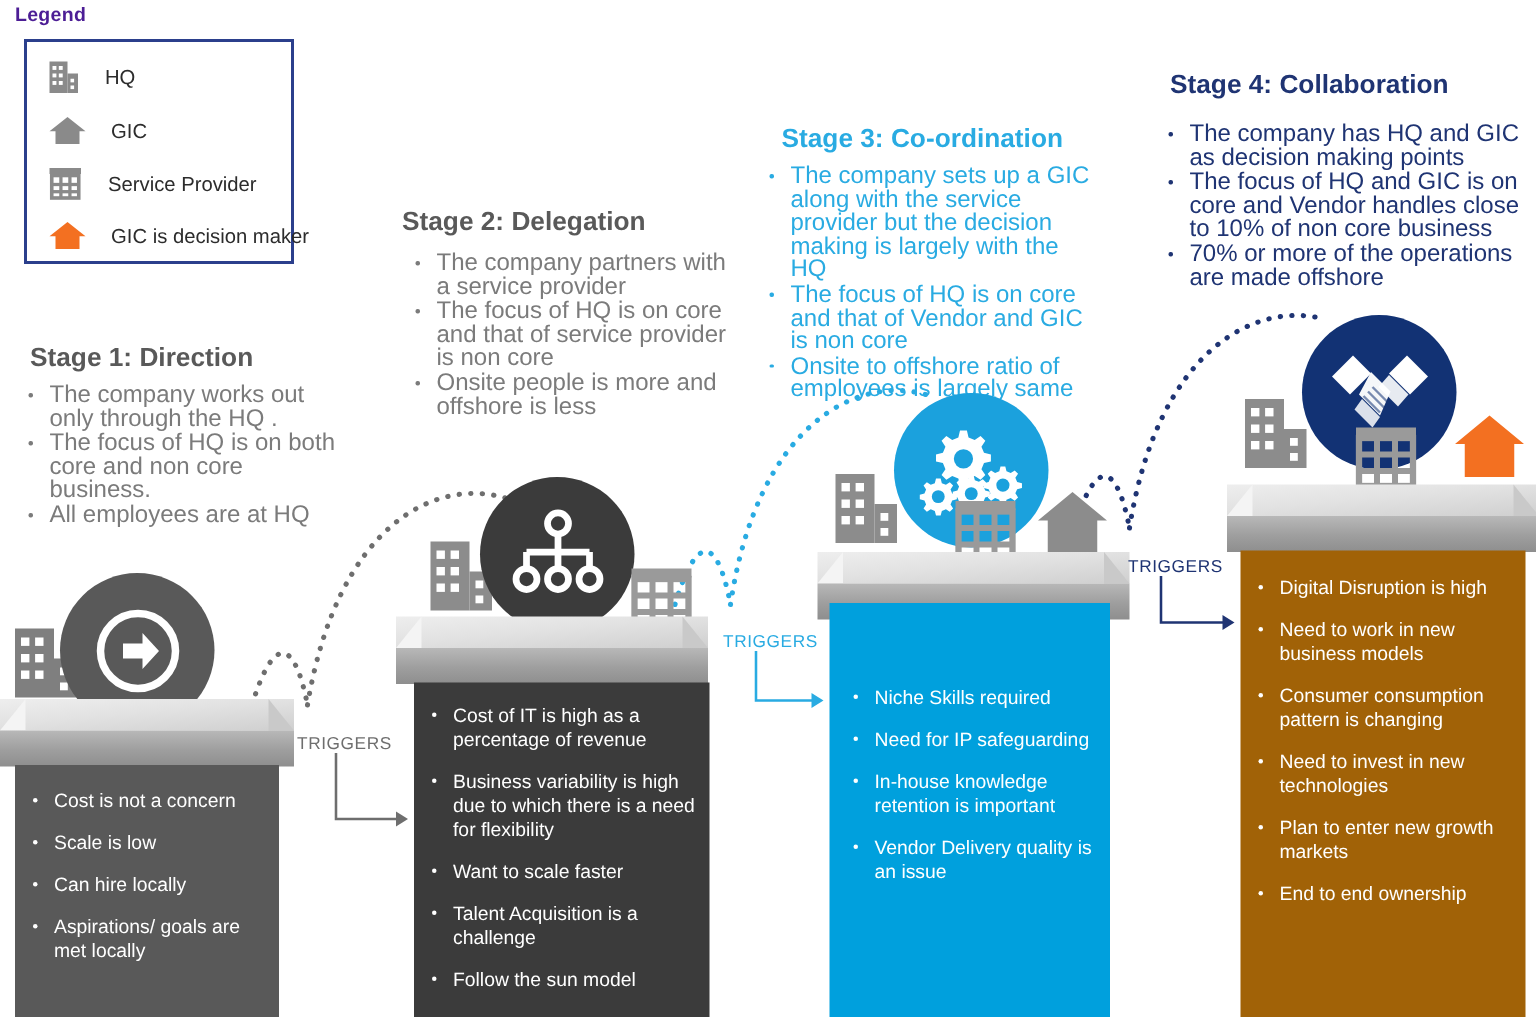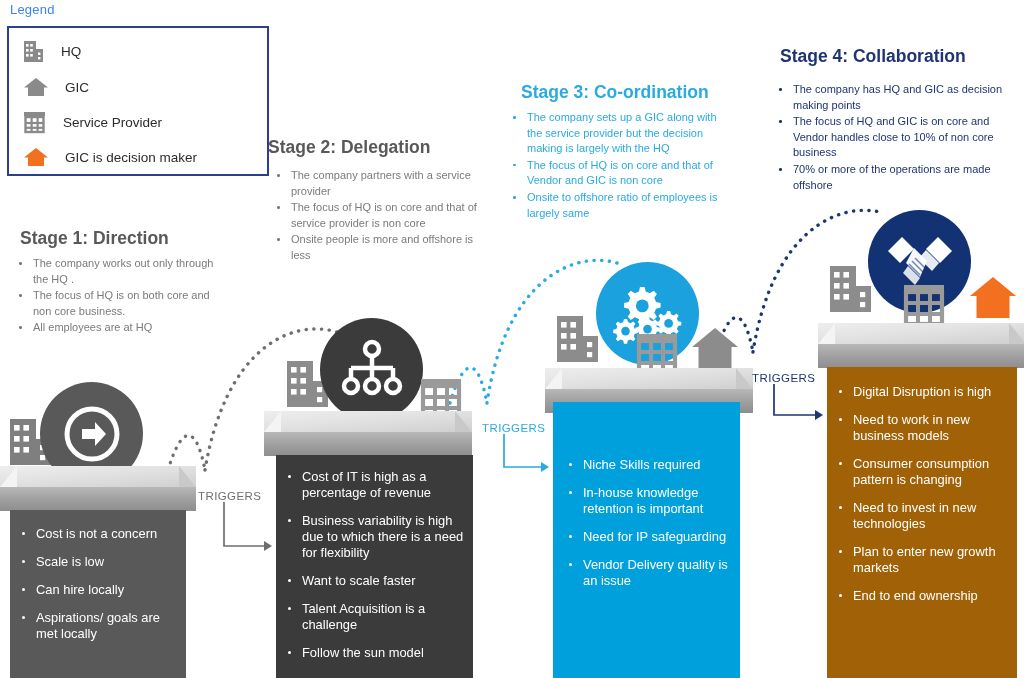--- a/index.html
+++ b/index.html
@@ -8,46 +8,46 @@
     background:#ffffff;
     font-family:"Liberation Sans", sans-serif;
     overflow:hidden;
     position:relative;
   }
   #stage{position:absolute;left:0;top:0;width:1024px;height:678px;}
 
   
   .legend-title{
     position:absolute;left:10px;top:2px;
-    font-size:13px;font-weight:normal;color:#3b82f6;
+    font-size:13px;font-weight:bold;color:#4c1d95;
     letter-spacing:.2px;
   }
   .legend-box{
-    position:absolute;left:7px;top:26px;width:262px;height:150px;
+    position:absolute;left:16px;top:26px;width:180px;height:150px;
     border:2px solid #2b3f8c;background:#ffffff;box-sizing:border-box;
   }
   .legend-row{
     position:absolute;left:14px;display:flex;align-items:center;height:30px;
   }
   .legend-label{
     font-size:13.5px;color:#2c2c2c;margin-left:16px;white-space:nowrap;
   }
 
   
   .stage-title{position:absolute;font-size:17.5px;font-weight:bold;white-space:nowrap;}
   .st1{left:20px;top:228px;color:#595959;text-align:right;}
   .st2{left:268px;top:137px;color:#595959;}
   .st3{left:521px;top:82px;color:#29abe2;}
   .st4{left:780px;top:46px;color:#1f3473;}
 
   
   .ulist{position:absolute;}
   .ulist .li{
     position:relative;display:block;
-    font-size:11px;line-height:15.6px;
+    font-size:16px;line-height:15.6px;
     padding-left:19px;margin-bottom:1px;
   }
   .ulist .li:before{
     content:"";position:absolute;left:5px;top:6px;
     width:2.6px;height:2.6px;border-radius:50%;
     background:currentColor;
   }
   .u1{left:14px;top:256px;width:215px;color:#7b7b7b;}
   .u2{left:272px;top:168px;width:216px;color:#7b7b7b;}
   .u3{left:508px;top:110px;width:225px;color:#29abe2;}
@@ -342,22 +342,22 @@
     <svg width="50" height="48" viewBox="0 0 50 48">
       <path d="M25 3 L48 22 L41.5 22 L41.5 44 L8.5 44 L8.5 22 L2 22 Z" fill="#8c8c8c"></path>
     </svg>
   </div>
   <div class="plat" style="left:545px;top:368px;width:208px;height:45px;">
     <div class="top"></div>
     <div class="front"></div>
   </div>
   <div class="panel p3">
     <span class="pl">Niche Skills required</span>
+    <span class="pl">Need for IP safeguarding</span>
     <span class="pl">In-house knowledge retention is important</span>
-    <span class="pl">Need for IP safeguarding</span>
     <span class="pl">Vendor Delivery quality is an issue</span>
   </div>
 
   <div class="trig t3">TRIGGERS</div>
 
   <div class="stage-title st4">Stage 4: Collaboration</div>
   <div class="ulist u4">
     <span class="li">The company has HQ and GIC as decision making points</span>
     <span class="li">The focus of HQ and GIC is on core and Vendor handles close to 10% of non core business</span>
     <span class="li">70% or more of the operations are made offshore</span>

